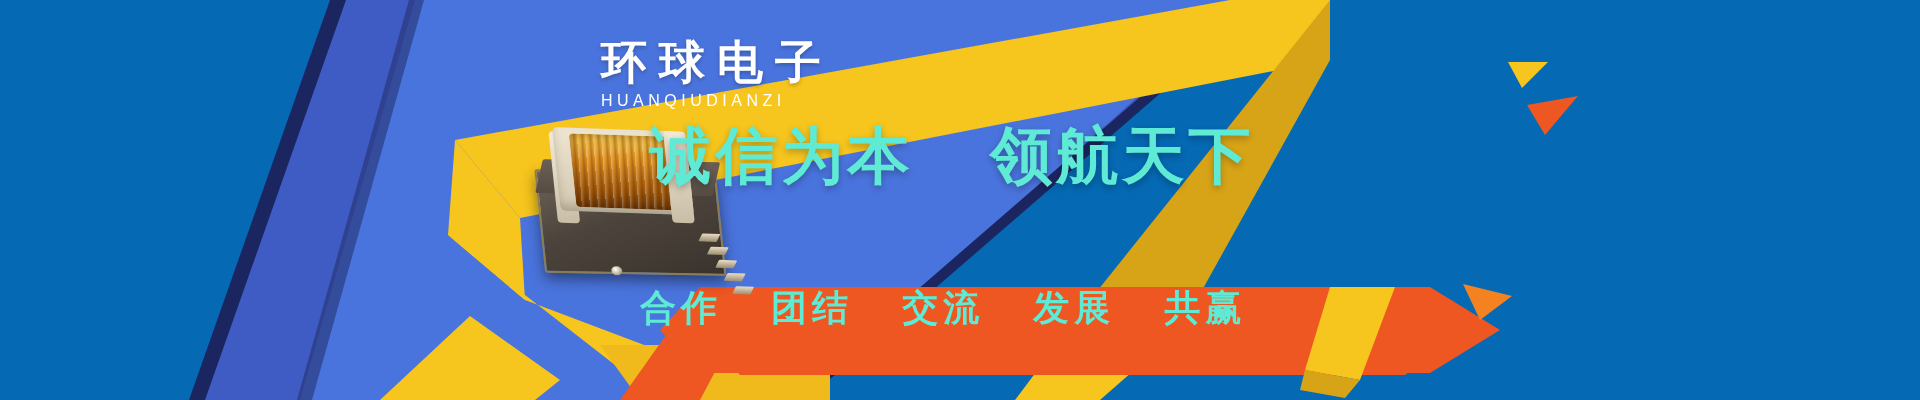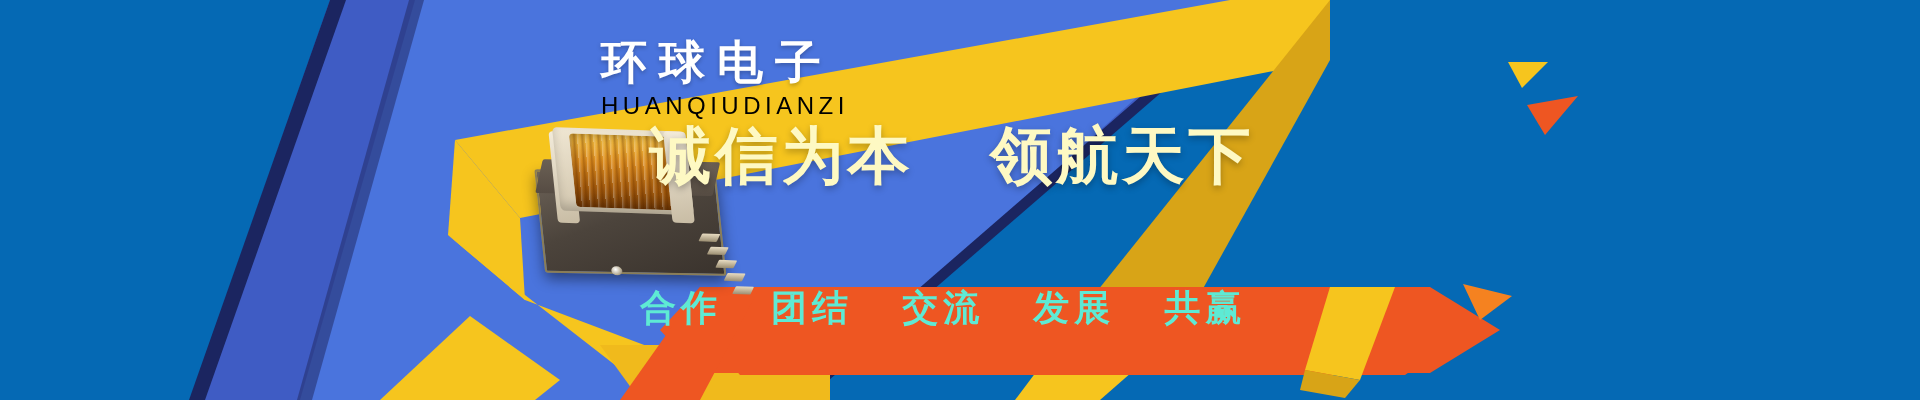--- a/index.html
+++ b/index.html
@@ -106,34 +106,34 @@
     font-size:46px;
     font-weight:bold;
     color:#ffffff;
     letter-spacing:12px;
     line-height:1.05;
     text-shadow:0 2px 4px rgba(0,0,0,.25);
     font-family:"DejaVu Sans","Liberation Sans",sans-serif;
   }
   .brand-en {
     margin-top:6px;
-    font-size:24px;
-    color:#000000;
+    font-size:16px;
+    color:#ffffff;
     letter-spacing:4.5px;
     font-weight:400;
   }
 
   .slogan {
     position:absolute;
     left:596px; top:118px;
     width:680px;
     text-align:center;
     font-size:62px;
     font-weight:bold;
-    color:#fef9c3;
+    color:#5eead4;
     letter-spacing:4px;
     line-height:1.22;
     white-space:nowrap;
     text-shadow:0 3px 7px rgba(0,0,0,.28);
     font-family:"DejaVu Sans","Liberation Sans",sans-serif;
     padding-left:32px;
   }
   .slogan .gap { display:inline-block; width:26px; }
 
   .subslogan {

